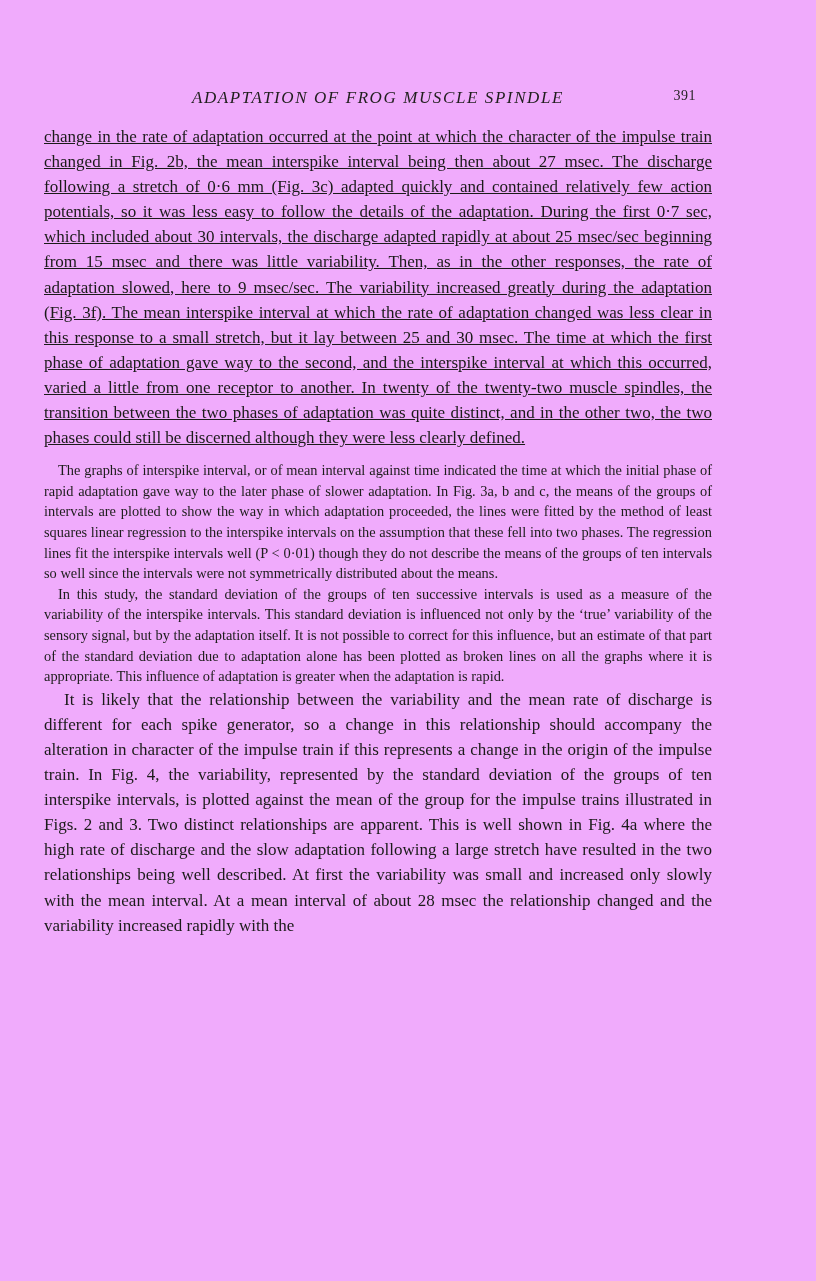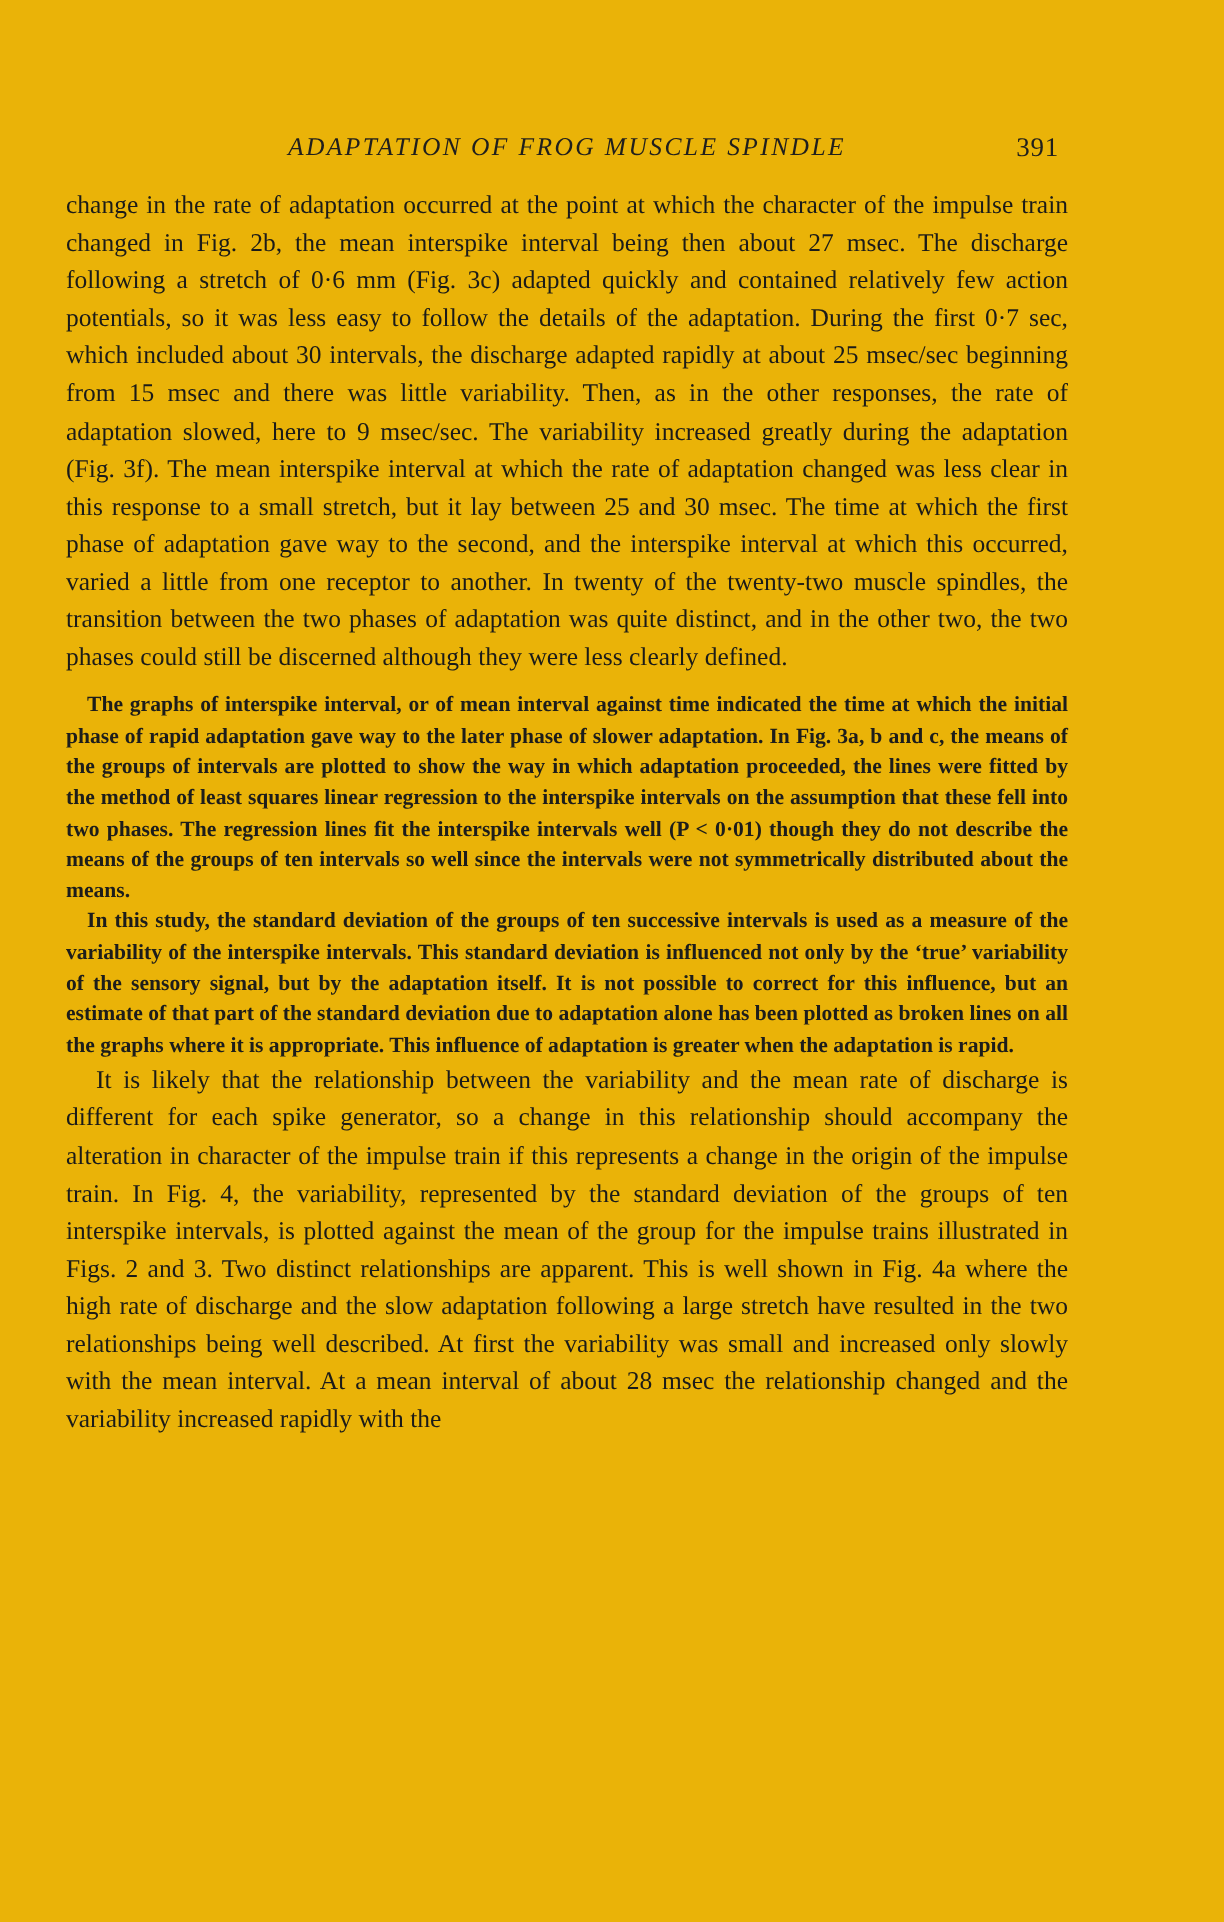--- a/index.html
+++ b/index.html
@@ -8,21 +8,21 @@
     width: 816px;
     height: 1281px;
     overflow: hidden;
     background: #f0efeb;
   }
 
   .page {
     position: relative;
     width: 816px;
     height: 1281px;
-    background: #eab308;
+    background: #f0abfc;
     color: #1b1b19;
     font-family: "Liberation Serif", "DejaVu Serif", serif;
     padding: 88px 104px 0 44px;
   }
 
   .page-header {
     position: relative;
     width: 100%;
     height: 24px;
   }
@@ -31,24 +31,24 @@
     text-align: center;
     font-style: italic;
     font-size: 17px;
     letter-spacing: 1.6px;
     color: #201f1d;
     white-space: nowrap;
   }
 
   .page-number {
     position: absolute;
-    right: 6px;
+    right: 16px;
     top: 0;
     font-style: normal;
-    font-size: 18px;
+    font-size: 14px;
     letter-spacing: 0.5px;
     color: #201f1d;
   }
 
   .text-column {
     width: 100%;
   }
 
   .para-body {
     font-size: 17px;
@@ -57,22 +57,22 @@
     color: #1b1b19;
   }
 
   .para-small {
     font-size: 14.4px;
     line-height: 20.6px;
     text-align: justify;
     color: #1d1d1b;
   }
 
-  .no-indent { text-indent: 0; }
-  .indent-sm { text-indent: 14px; font-weight: bold; }
+  .no-indent { text-indent: 0; text-decoration: underline; }
+  .indent-sm { text-indent: 14px; }
   .indent-lg { text-indent: 20px; }
 
   .first-body  { margin-top: 12px; }
   .first-small { margin-top: 10px; }
   .body-after-small { }
 </style>
 </head>
 <body>
 
 <div class="page">

